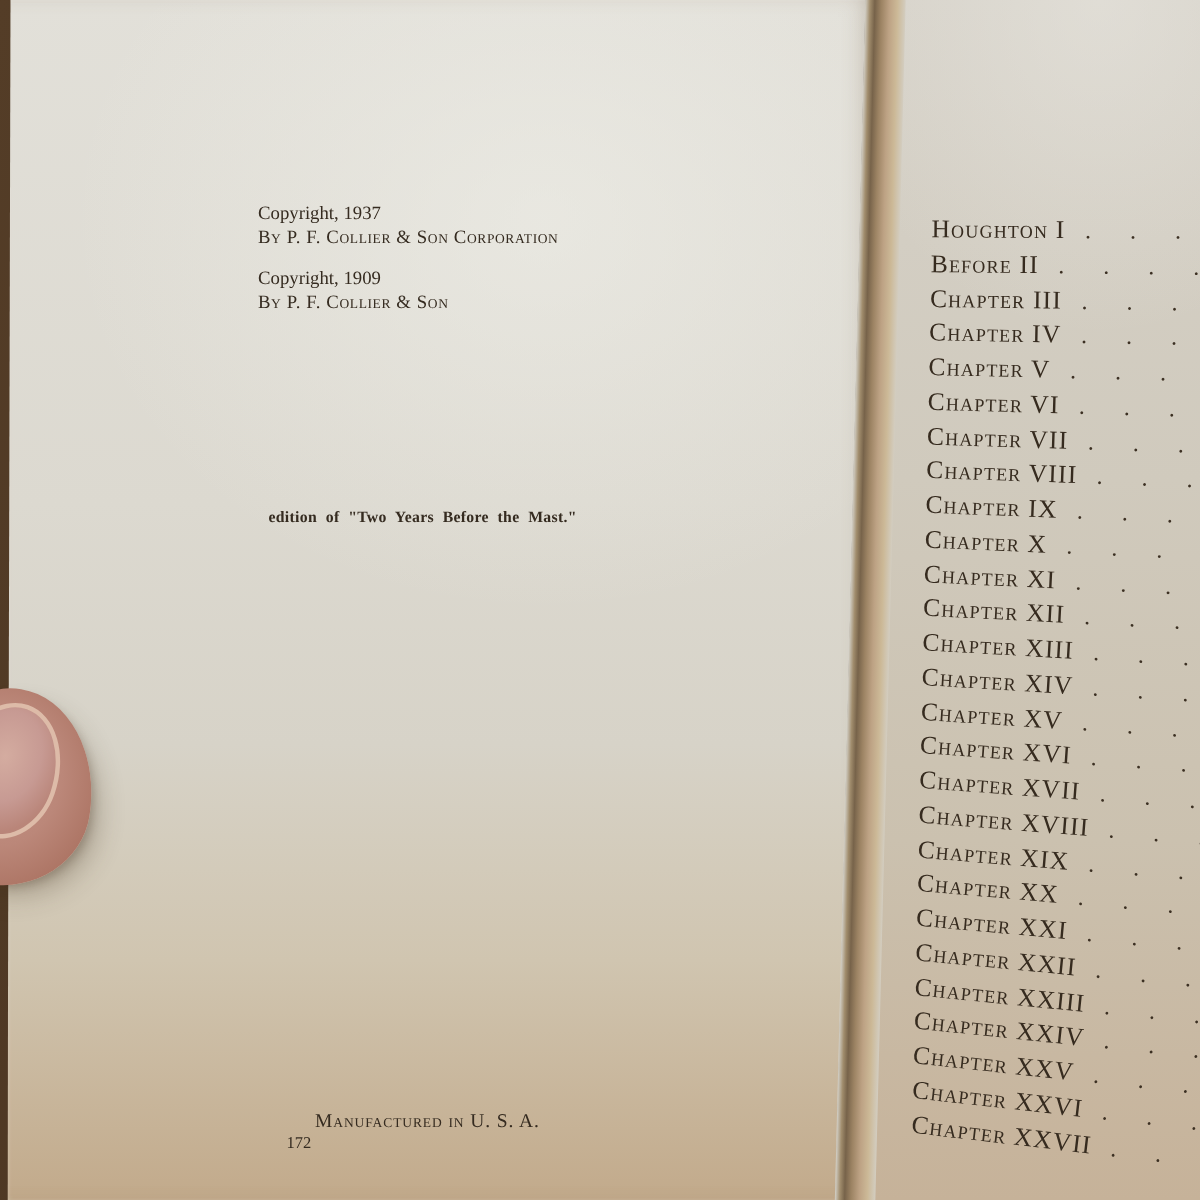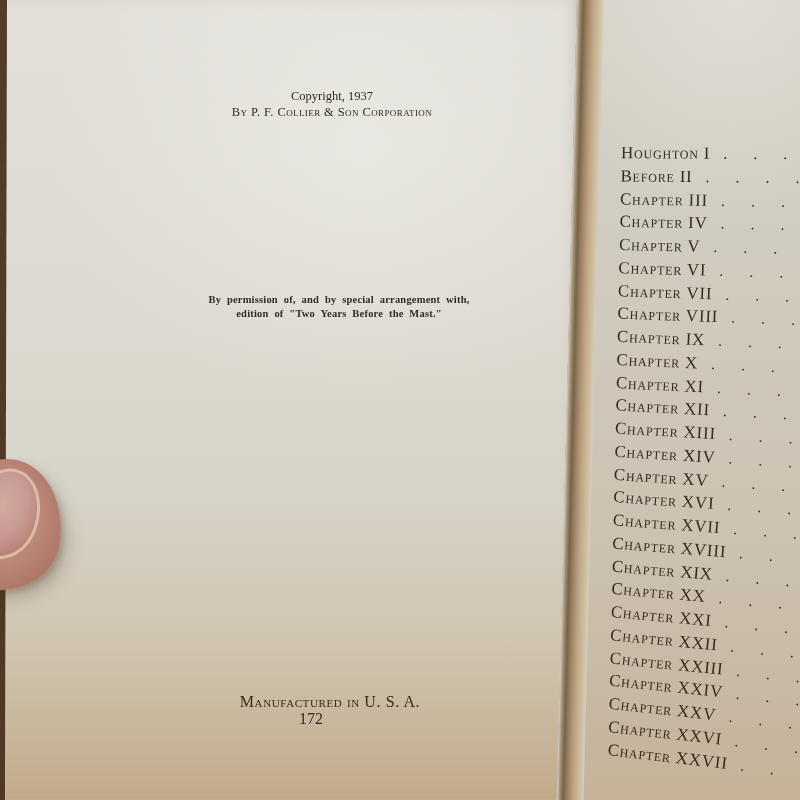--- a/index.html
+++ b/index.html
@@ -10,27 +10,27 @@
   }
   
   .left-page{
     position:absolute;top:0;left:0;width:584px;height:800px;
     clip-path:polygon(7px 0,577px 0,557px 100%,5px 100%);
     background:
       radial-gradient(90% 55% at 62% 18%, rgba(240,240,234,.55) 0%, rgba(240,240,234,0) 60%),
       linear-gradient(180deg,#e2e0d9 0%,#dcd9d0 42%,#d7d3c8 62%,#d0c5b0 80%,#c2aa8b 100%);
     box-shadow:inset 6px 0 5px -3px rgba(252,250,244,.85), inset -14px 0 18px -10px rgba(120,98,70,.45);
   }
-  .lp-text{position:absolute;color:#352b20;text-align:center;}
+  .lp-text{position:absolute;color:#352b20;text-align:left;margin-top:46px;}
   .cpy1{top:88px;left:172px;width:320px;font-size:12.5px;line-height:16px;}
   .cpy2{top:131px;left:172px;width:320px;font-size:12.5px;line-height:16px;}
   .cpy-line2{font-variant:small-caps;letter-spacing:.4px;}
   .permission{top:293px;left:179px;width:320px;font-size:10.5px;font-weight:bold;line-height:13.5px;word-spacing:3px;letter-spacing:.2px;}
-  .manufactured{top:693px;left:210px;width:240px;font-size:16px;font-variant:small-caps;letter-spacing:.6px;}
-  .pageno{top:710px;left:191px;width:240px;font-size:16px;}
+  .manufactured{top:693px;left:210px;width:240px;font-size:13px;font-variant:small-caps;letter-spacing:.6px;}
+  .pageno{top:710px;left:191px;width:240px;font-size:11px;}
   
   .right-page{
     position:absolute;top:0;left:577px;width:223px;height:800px;overflow:hidden;
     background:
       radial-gradient(120% 40% at 70% 0%, rgba(234,232,226,.5) 0%, rgba(234,232,226,0) 70%),
       linear-gradient(180deg,#d6d2c9 0%,#d0cabd 40%,#cbc1af 70%,#c6b299 100%);
   }
   .toc{position:absolute;top:142px;left:0;width:260px;}
   .toc-row{
     height:22.75px;line-height:22.75px;white-space:nowrap;
@@ -62,22 +62,25 @@
 </head>
 <body>
 
 <div class="scene">
 
   <div class="left-page">
     <div class="lp-text cpy1">
       <div>Copyright, 1937</div>
       <div class="cpy-line2">By P. F. Collier &amp; Son Corporation</div>
     </div>
+    <div class="lp-text cpy2">
+      <div>Copyright, 1909</div>
+      <div class="cpy-line2">By P. F. Collier &amp; Son</div>
+    </div>
     <div class="lp-text permission">
-        <div>By permission of, and by special arrangement with,</div>
         <div>edition of "Two Years Before the Mast."</div>
       </div>
     <div class="lp-text manufactured">Manufactured in U. S. A.</div>
     <div class="lp-text pageno">172</div>
   </div>
 
   <div class="right-page">
     <div class="toc">
         <div class="toc-row" style="transform: translateX(0px) rotate(0.3deg);">
         <span class="toc-label">Houghton I</span><span class="toc-leader">. . . . . . .</span>

